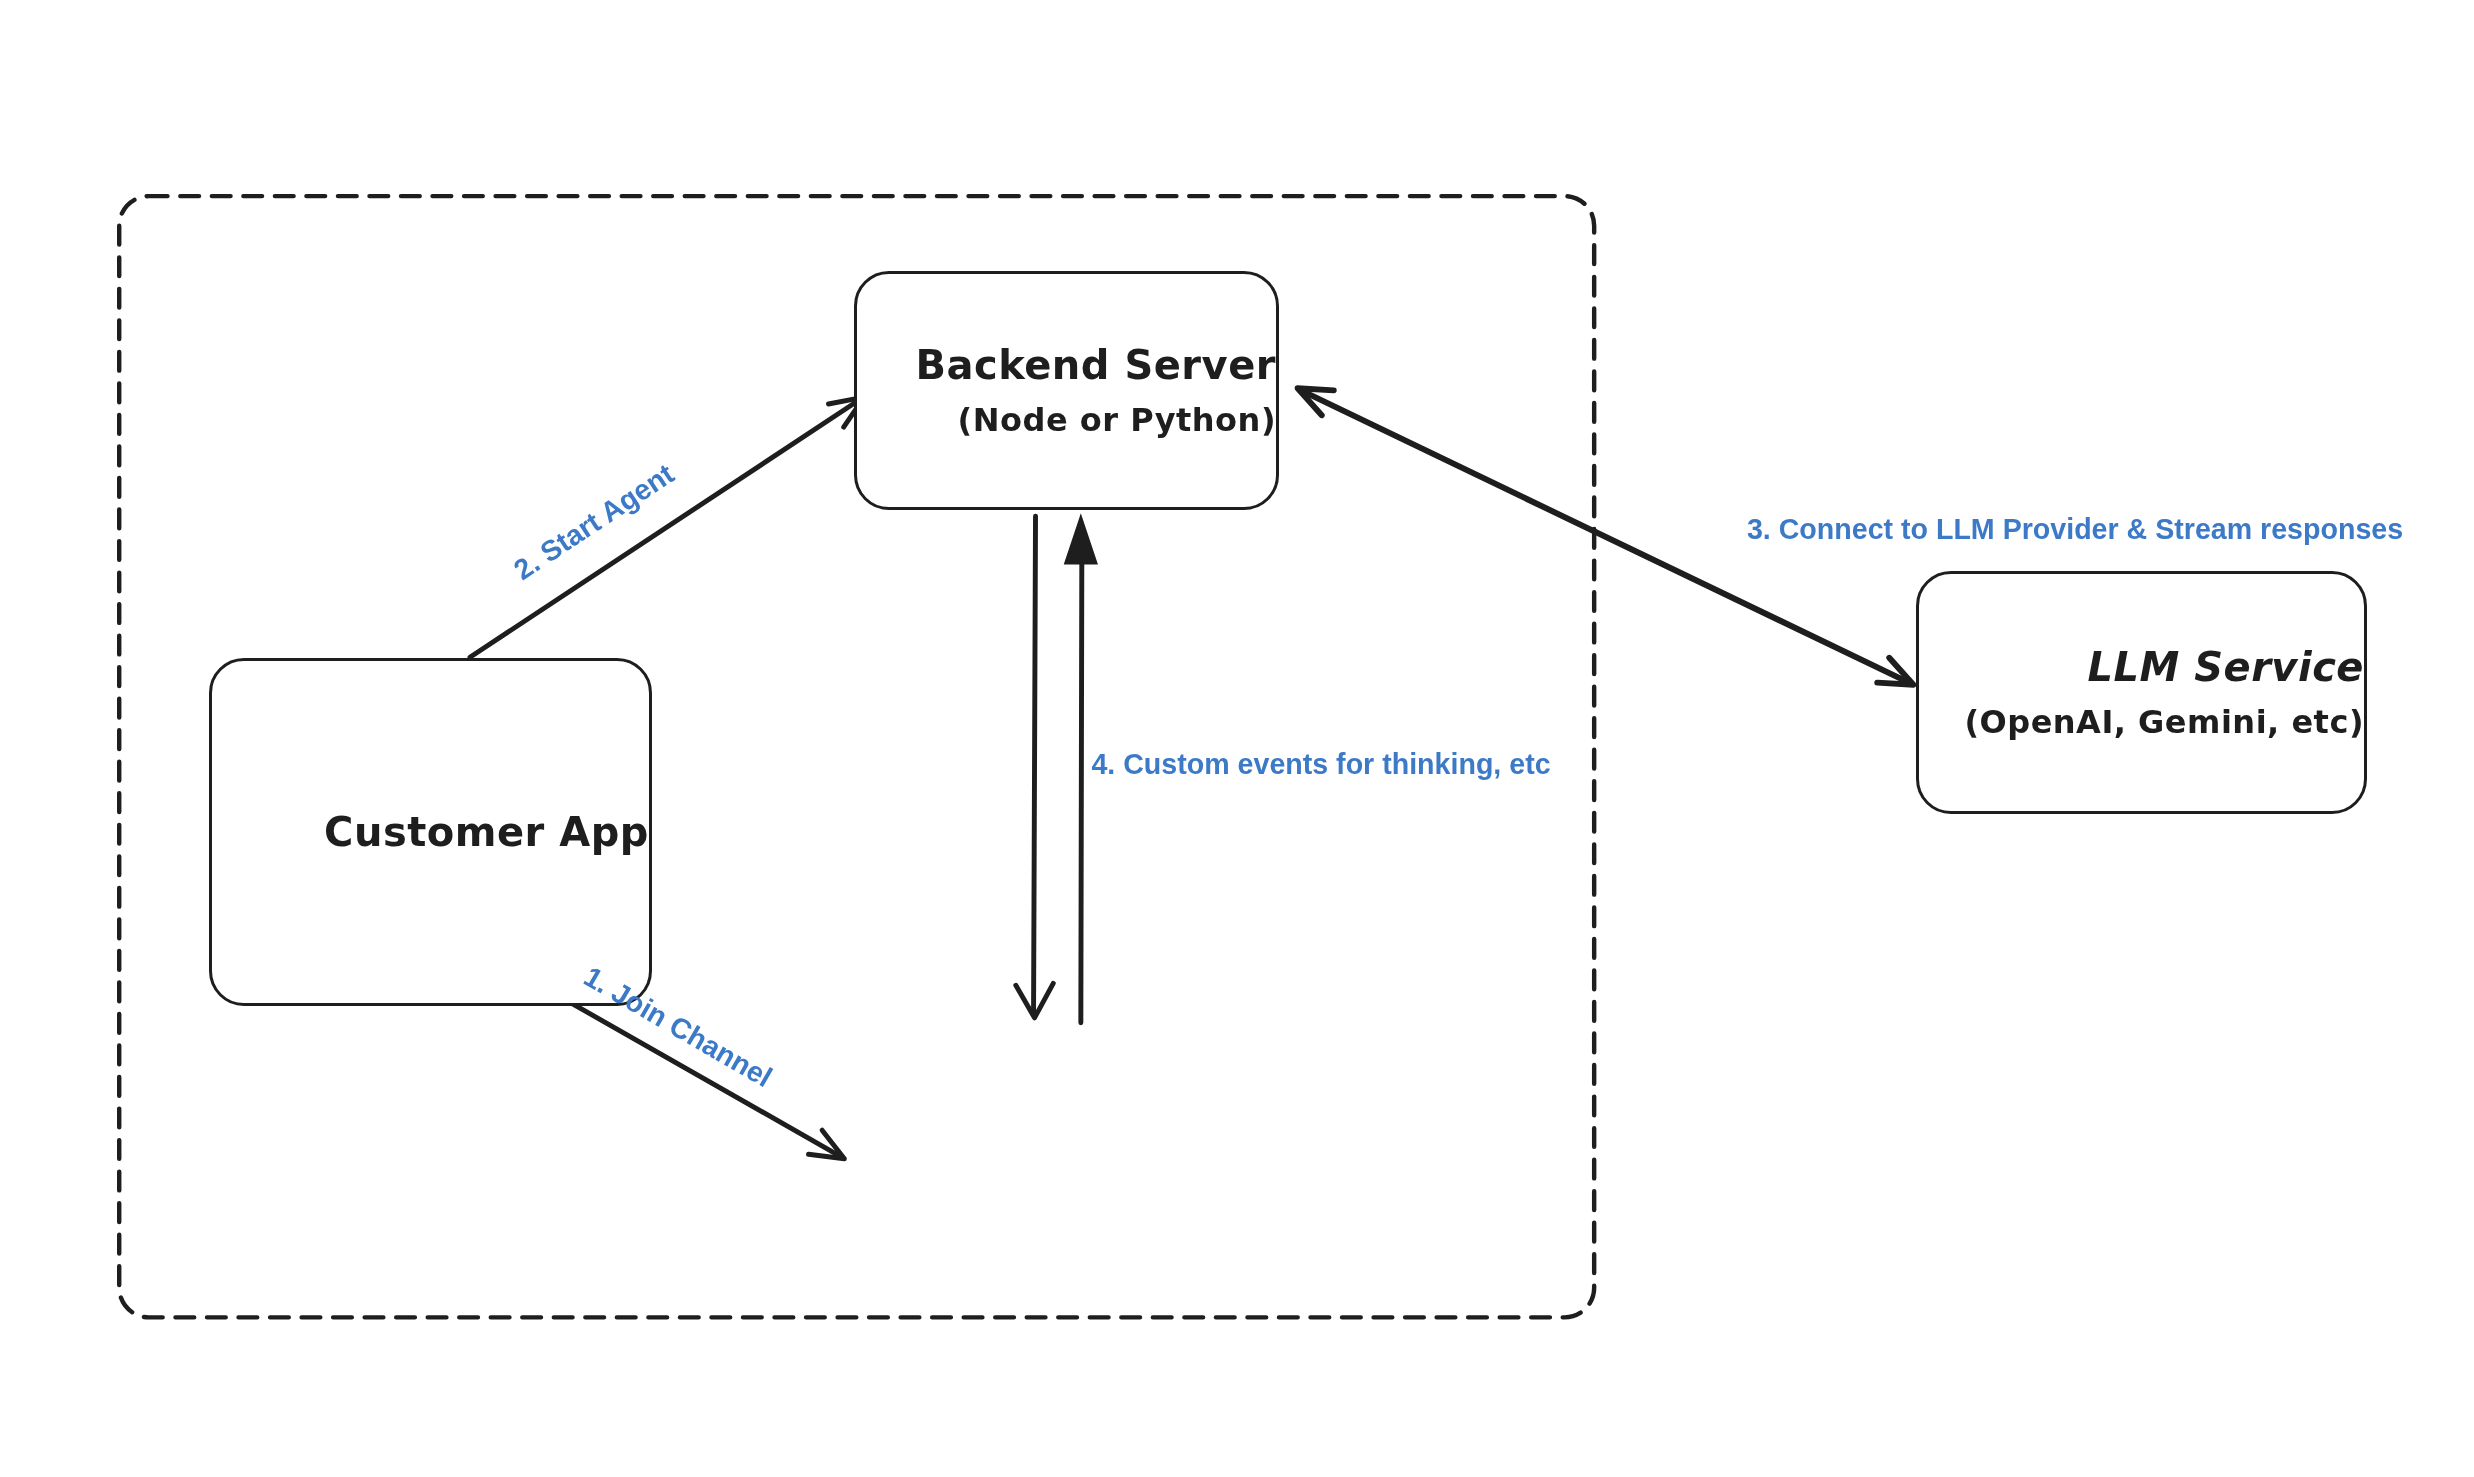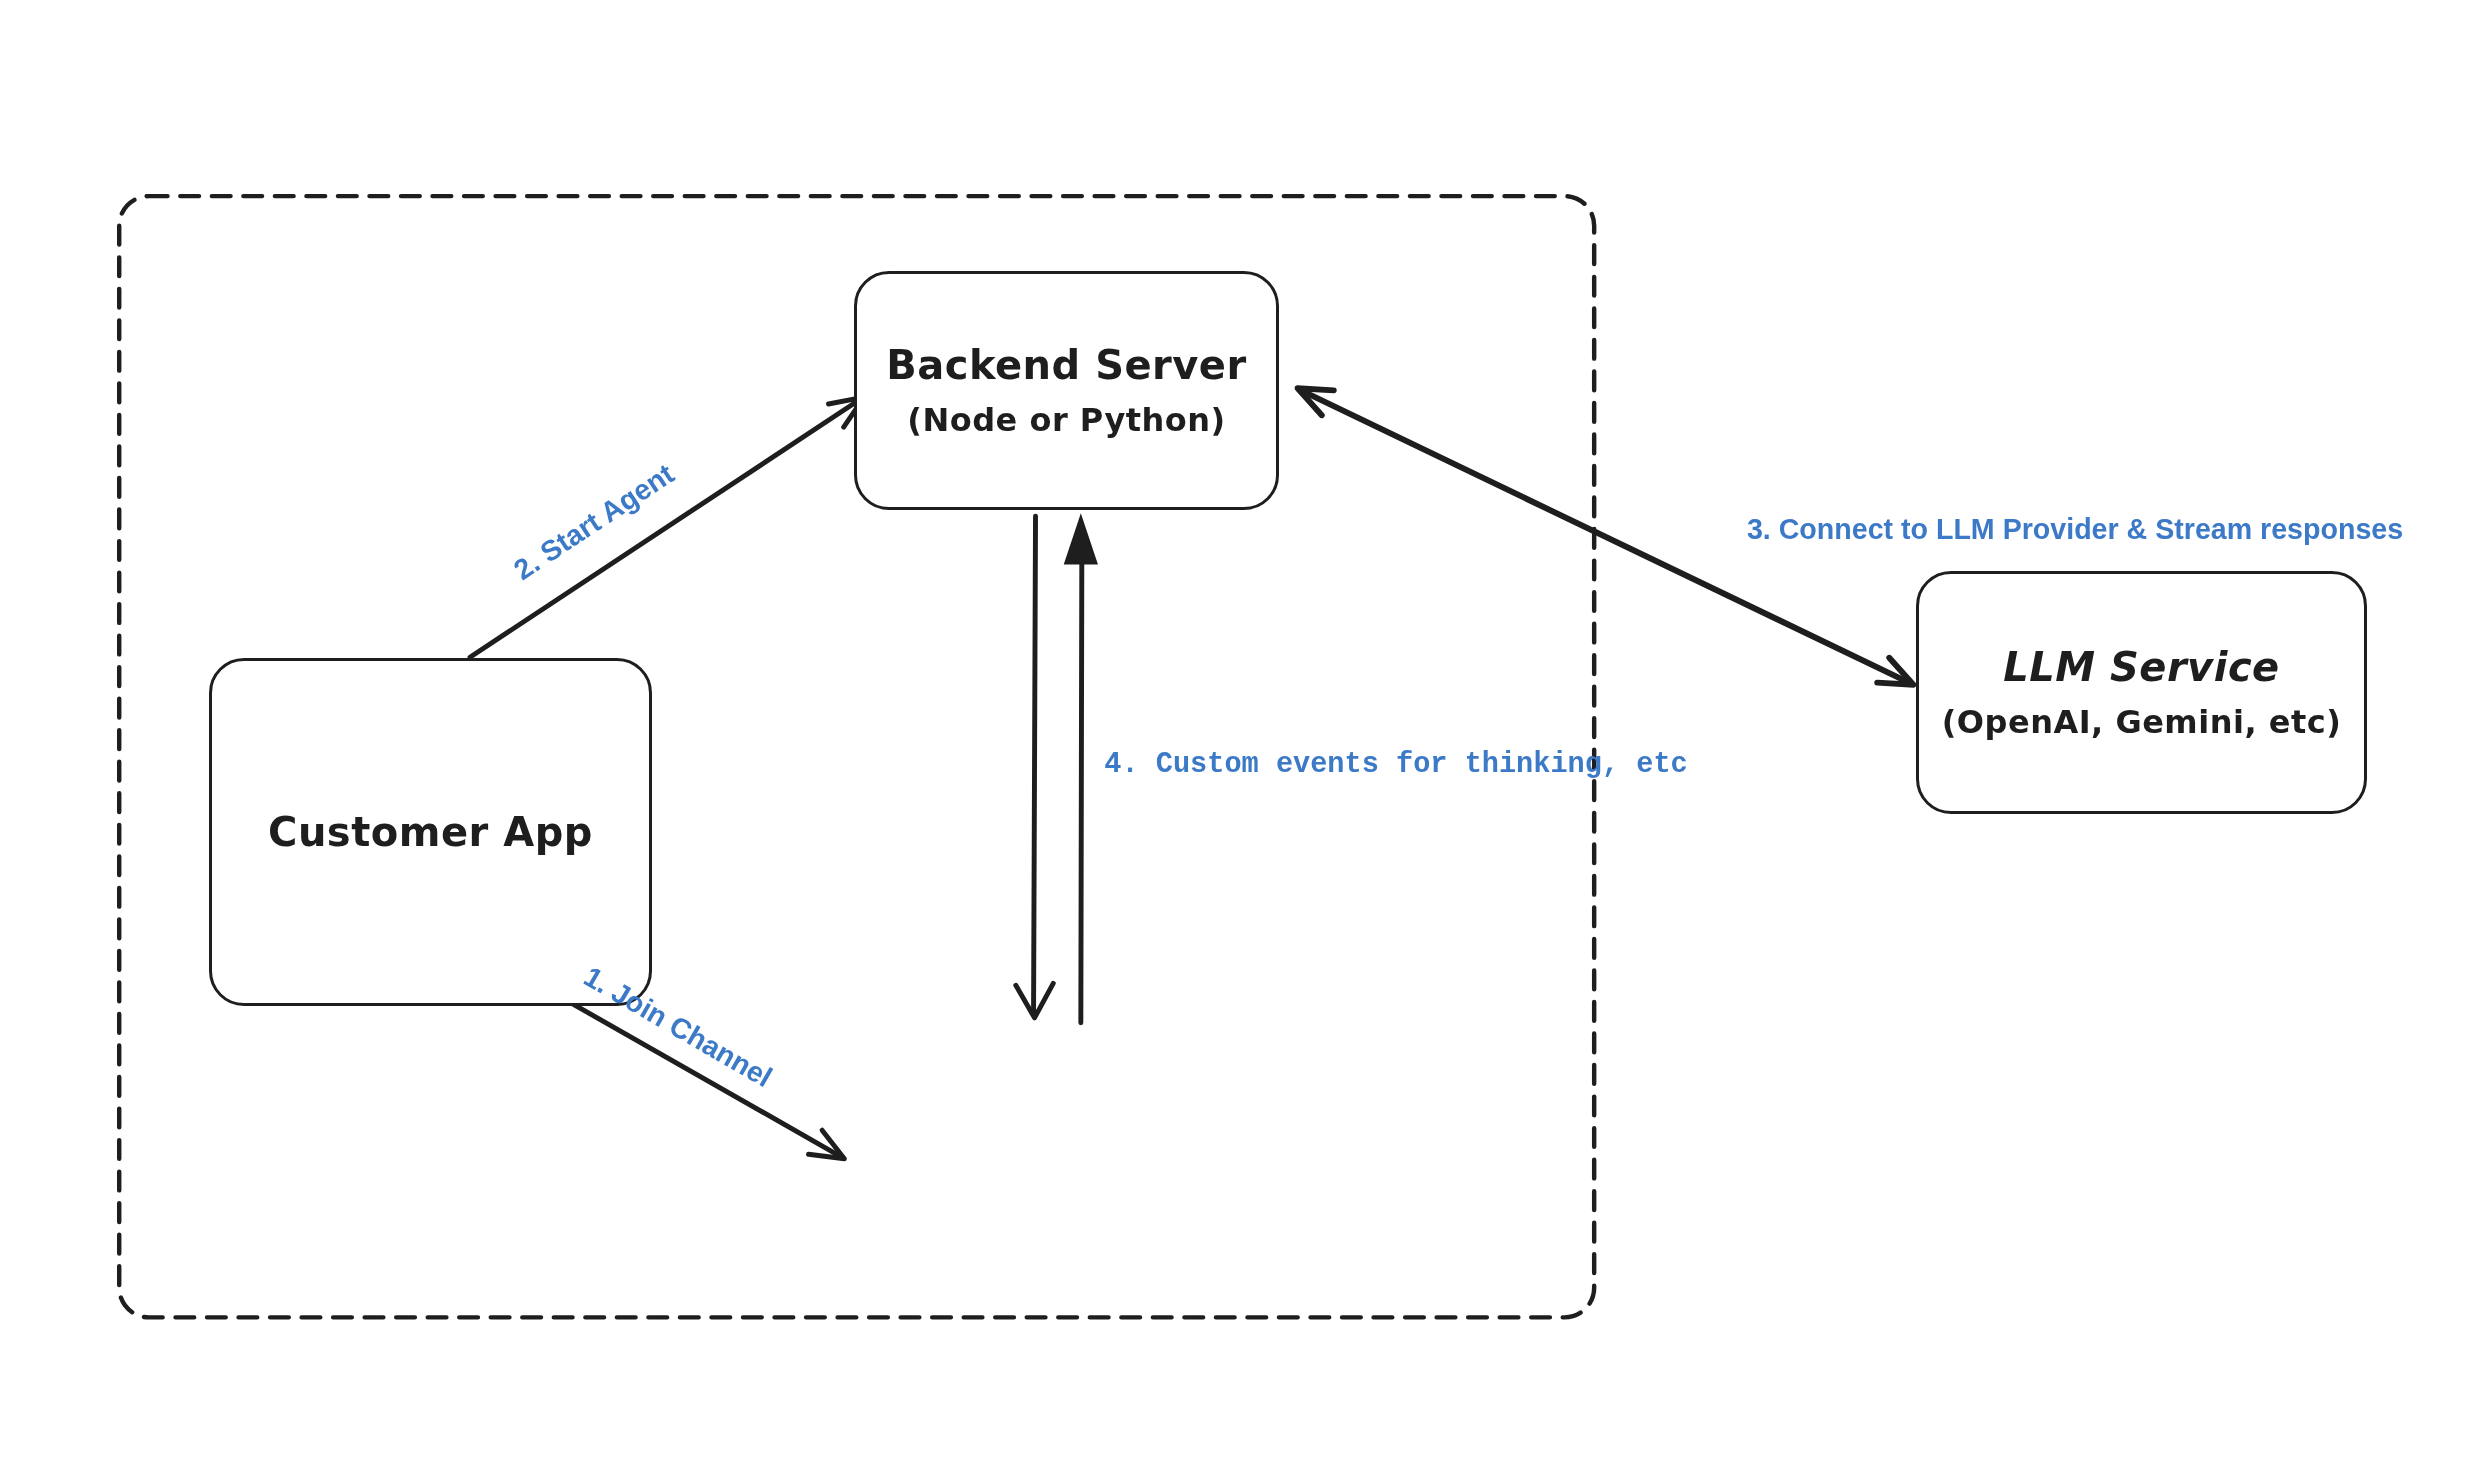--- a/index.html
+++ b/index.html
@@ -23,21 +23,21 @@
     height: 1478px;
   }
   .node {
     position: absolute;
     box-sizing: border-box;
     border: 3.9px solid #1e1e1e;
     border-radius: 35px;
     background: #ffffff;
     display: flex;
     flex-direction: column;
-    align-items: center;
+    align-items: flex-end;
     justify-content: center;
     gap: 15.8px;
     text-align: center;
   }
   .node-title {
     font-family: "DejaVu Sans", sans-serif;
     font-weight: 600;
     font-size: 40px;
     color: #1e1e1e;
     letter-spacing: 0.5px;
@@ -64,21 +64,21 @@
     color: #3c7ac8;
     font-family: "Liberation Sans", sans-serif;
     font-weight: 600;
     font-size: 28.6px;
     white-space: nowrap;
     transform: translate(-50%, -50%);
   }
   .label-join    { left: 678px;  top: 1027px; transform: translate(-50%,-50%) rotate(30deg); }
   .label-start   { left: 594px;  top: 522px;  transform: translate(-50%,-50%) rotate(-33.5deg); }
   .label-connect { left: 2075px; top: 529px; }
-  .label-events  { left: 1396px; top: 764px; font-family: Liberation Mono, monospace; }
+  .label-events  { left: 1321px; top: 764px; }
 </style>
 </head>
 <body>
 
 <div class="canvas">
 
   <svg class="arrow-layer" viewBox="0 0 2512 1500" xmlns="http://www.w3.org/2000/svg">
 
     <rect x="121" y="199" width="1497" height="1138" rx="30" ry="30" fill="none" stroke="#1e1e1e" stroke-width="4.5" stroke-dasharray="19 13" stroke-linecap="round"></rect>
 

